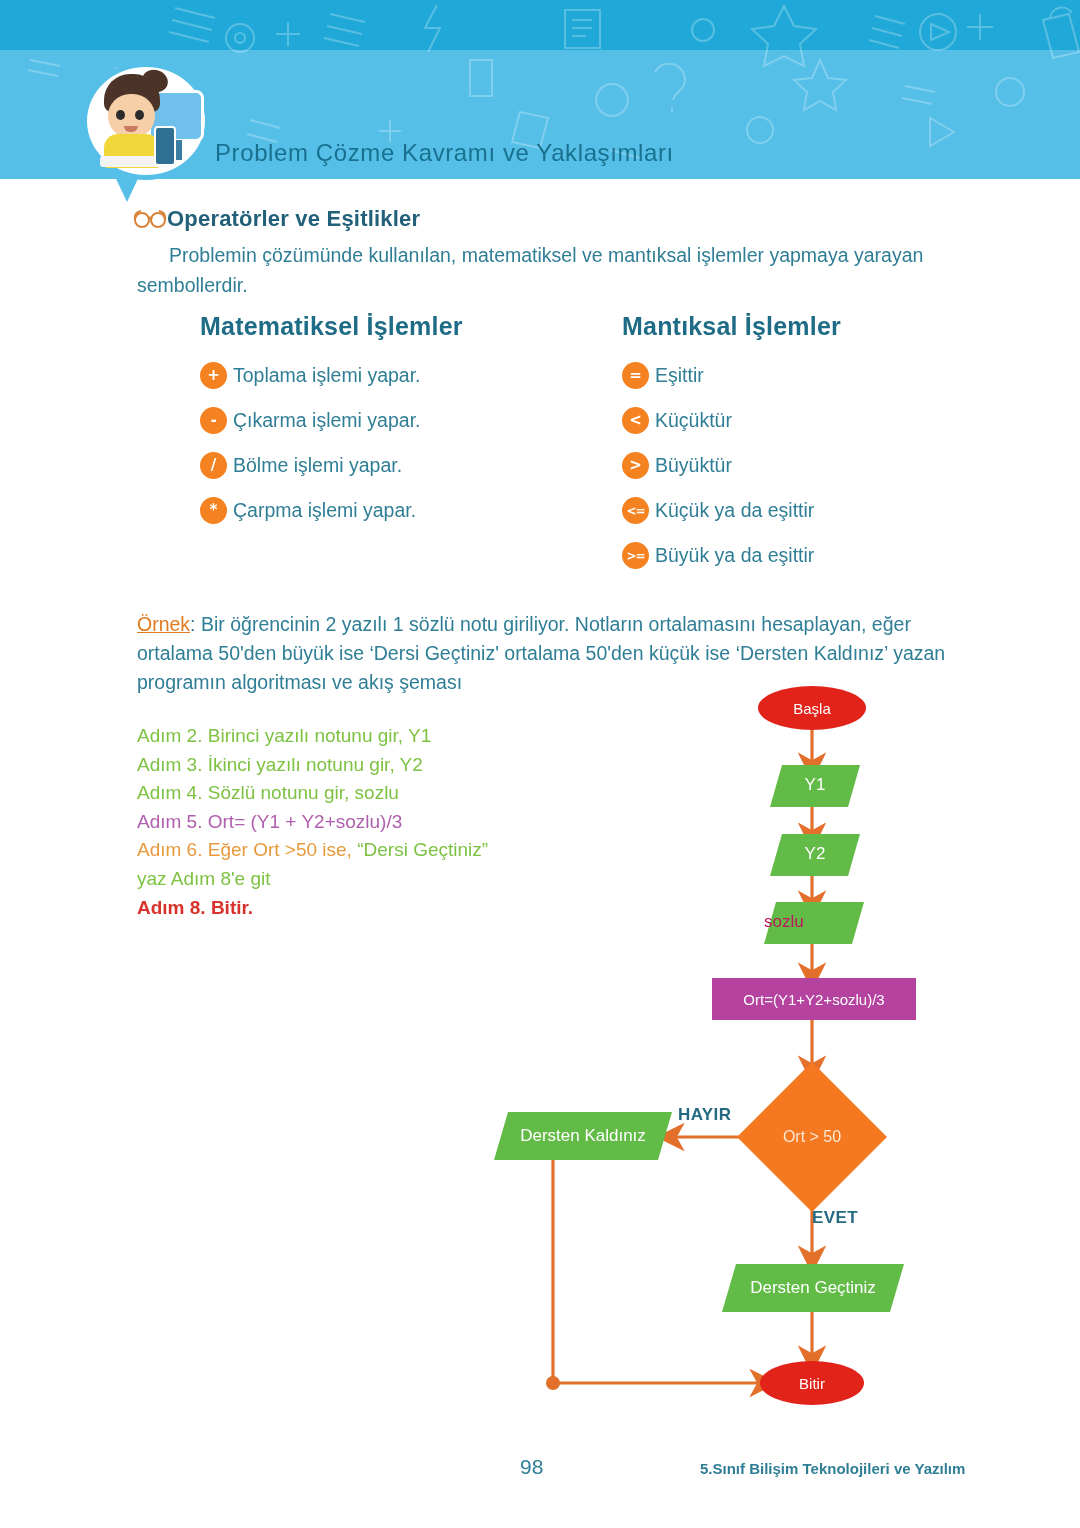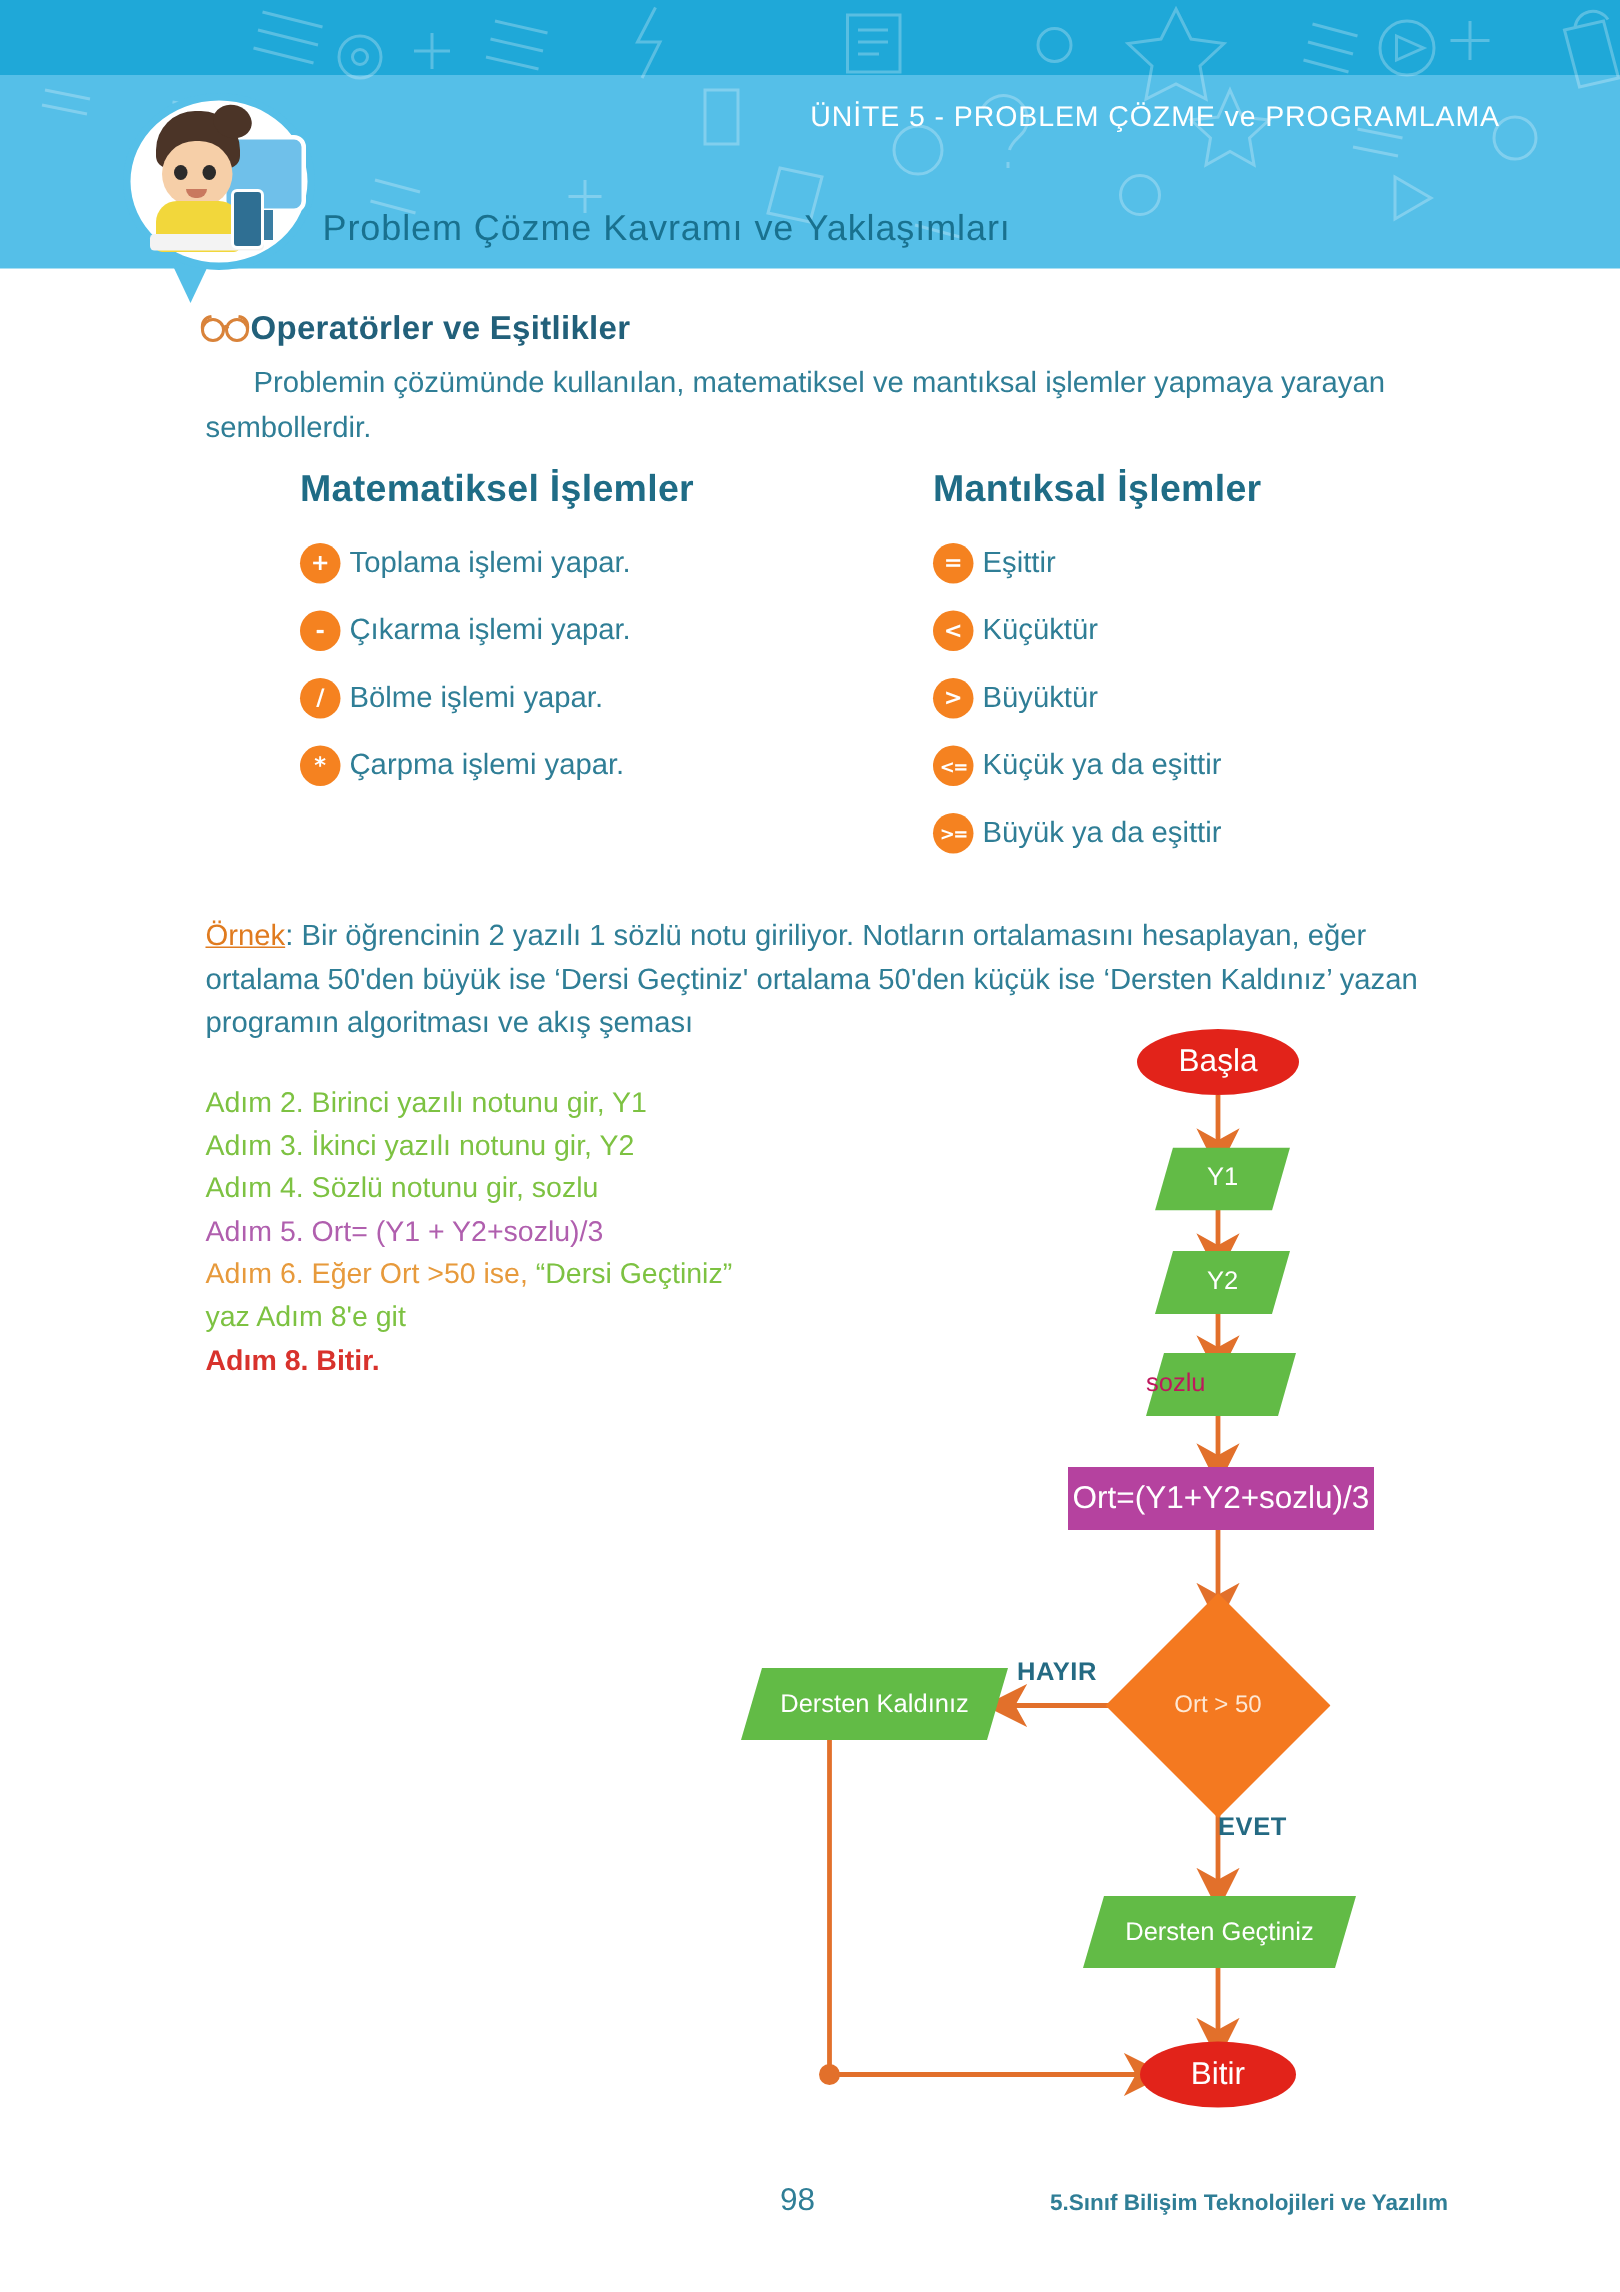--- a/index.html
+++ b/index.html
@@ -84,21 +84,21 @@
   .s-red{color:#d8322c;font-weight:bold;}
   .s-green{color:#7dc242;}
   .s-purple{color:#b martial;}
   .s-purple{color:#b05fae;}
   .s-orange{color:#e79a3c;}
   .s-teal{color:#246a83;font-weight:bold;}
 
   
   .flow{position:absolute;left:0;top:0;width:1080px;height:1528px;pointer-events:none;}
   .fnode{position:absolute;display:flex;align-items:center;justify-content:center;
-         color:#fff;font-size:21px;text-align:center;}
+         color:#fff;font-size:15px;text-align:center;}
   .ellipse{background:#e2231a;border-radius:50%;}
   .rect{background:#b5429f;}
   .br-label{position:absolute;color:#246a83;font-size:17px;font-weight:bold;letter-spacing:.4px;}
 
   
   .footer-page{position:absolute;left:520px;top:1455px;color:#2f7e96;font-size:21px;}
   .footer-text{position:absolute;left:700px;top:1460px;color:#2f7e96;font-size:15px;font-weight:bold;}
 </style>
 </head>
 <body>
@@ -136,21 +136,20 @@
       <path d="M250 120 L280 128 M247 134 L277 142"></path>
       <path d="M390 120 v22 M379 131 h22"></path>
       <path d="M520 112 L548 118 L540 148 L512 142 Z"></path>
       <circle cx="760" cy="130" r="13"></circle>
       <path d="M930 118 l24 14 -24 14 Z"></path>
       <path d="M100 148 L132 155"></path>
       <path d="M610 150 L640 158"></path>
     </g>
   </svg>
 
-  <div class="unit-title">ÜNİTE 5 - PROBLEM ÇÖZME ve PROGRAMLAMA</div>
   <div class="section-title">Problem Çözme Kavramı ve Yaklaşımları</div>
 
   <div class="mascot-wrap">
     <div class="bubble-tail"></div>
     <div class="bubble"></div>
     <div class="m-monitor"></div>
     <div class="m-stand"></div>
     <div class="m-hair"></div>
     <div class="m-hair2"></div>
     <div class="m-face"></div>

